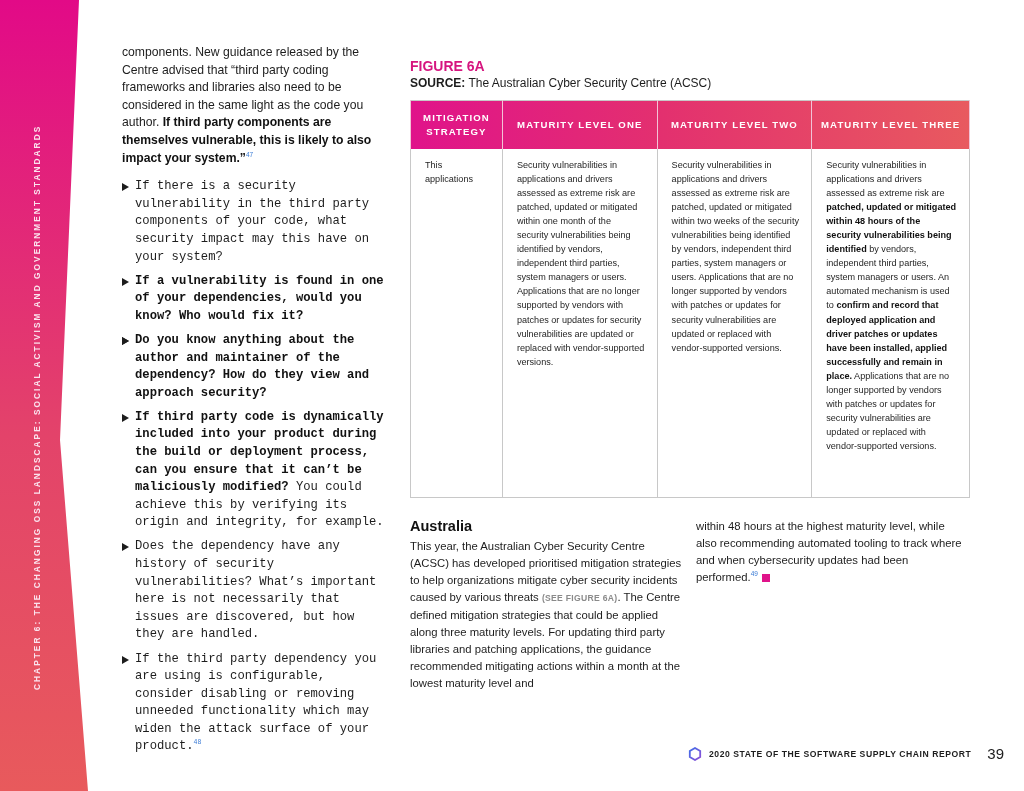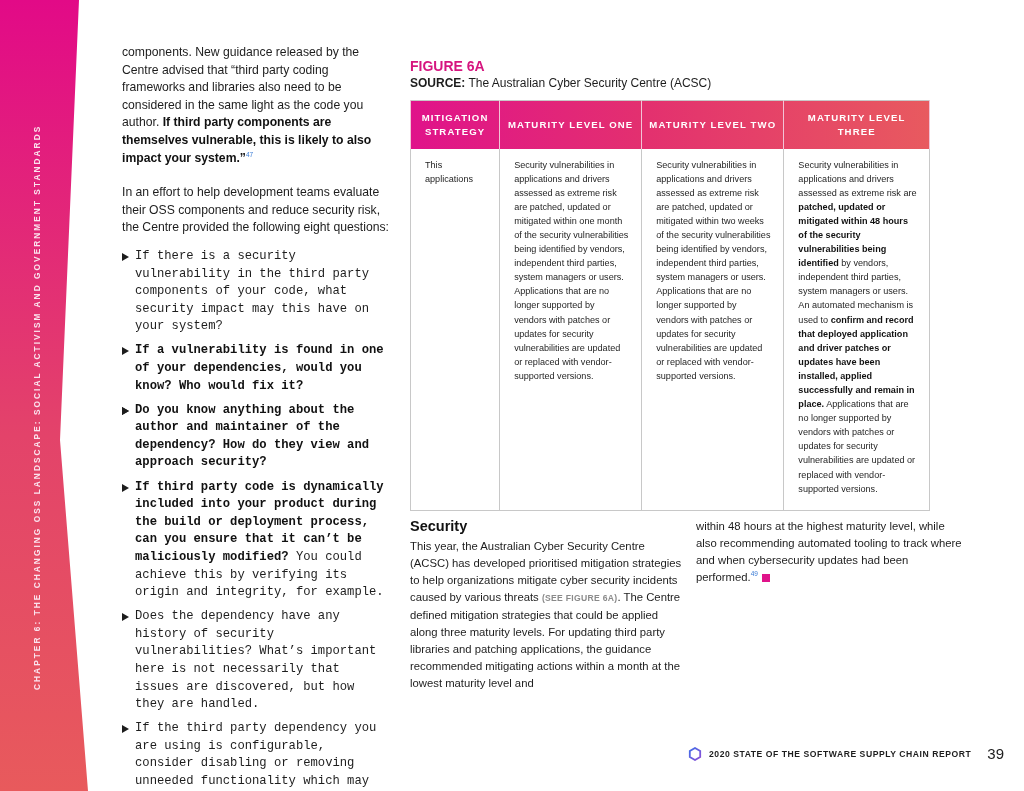--- a/index.html
+++ b/index.html
@@ -22,21 +22,21 @@
     sup.fn { font-size: 6.5px; color: #3a7bd5; vertical-align: 5px; line-height: 0; }
     .bullets { list-style: none; margin-top: -6px; }
     .bullets li { position: relative; padding-left: 13px; margin-bottom: 6.5px; font-family: Liberation Mono, monospace; }
     .bullets li .tri { position: absolute; left: 0; top: 5px; width: 0; height: 0;
       border-top: 4px solid transparent; border-bottom: 4px solid transparent; border-left: 7px solid #1d1d1d; }
 
     .figure-label { position: absolute; left: 410px; top: 58px; font-size: 14px; font-weight: bold; color: #d6157f; }
     .figure-source { position: absolute; left: 410px; top: 76px; font-size: 12px; color: #1d1d1d; }
     .figure-source b { font-weight: bold; }
 
-    table.maturity { position: absolute; left: 410px; top: 100px; width: 520px; border-collapse: collapse; border: 1px solid #c8c8c8; padding-left: 30px; }
+    table.maturity { position: absolute; left: 410px; top: 100px; width: 560px; border-collapse: collapse; border: 1px solid #c8c8c8; padding-left: 30px; }
     table.maturity th {
       height: 48px; color: #ffffff; font-size: 9.6px; font-weight: bold; letter-spacing: 1.1px;
       text-align: center; line-height: 14px; border-left: 1px solid #f2c3d6; border-right: 1px solid #f2c3d6;
       padding: 0 4px;
     }
     table.maturity thead tr { background: linear-gradient(90deg, #e0138a 0%, #e3306f 45%, #e85a5f 100%); }
     table.maturity td {
       vertical-align: top; padding: 9px 12px 14px 14px; border-left: 1px solid #c8c8c8; border-right: 1px solid #c8c8c8;
       font-size: 9.1px; line-height: 14.1px; color: #1f1f1f; height: 349px;
     }
@@ -67,21 +67,20 @@
         <stop offset="1" stop-color="#e85a5c"></stop>
       </linearGradient>
     </defs>
     <polygon points="0,0 79,0 60,440 88,791 0,791" fill="url(#sbg)"></polygon>
   </svg>
   <div class="chapter-label">CHAPTER 6: THE CHANGING OSS LANDSCAPE: SOCIAL ACTIVISM AND GOVERNMENT STANDARDS</div>
 </div>
 
 <div class="col-left">
   <p><span>components. New guidance released by the Centre advised that “third party coding frameworks and libraries also need to be considered in the same light as the code you author. </span><b>If third party components are themselves vulnerable, this is likely to also impact your system.”</b><sup class="fn">47</sup></p>
-  <p>In an effort to help development teams evaluate their OSS components and reduce security risk, the Centre provided the following eight questions:</p>
   <ul class="bullets">
     <li><span class="tri"></span><b></b><span>If there is a security vulnerability in the third party components of your code, what security impact may this have on your system?</span></li>
     <li><span class="tri"></span><b>If a vulnerability is found in one of your dependencies, would you know? Who would fix it?</b><span></span></li>
     <li><span class="tri"></span><b></b></li>
     <li><span class="tri"></span><b>Do you know anything about the author and maintainer of the dependency? How do they view and approach security?</b><span></span></li>
     <li><span class="tri"></span><b>If third party code is dynamically included into your product during the build or deployment process, can you ensure that it can’t be maliciously modified?</b><span> You could achieve this by verifying its origin and integrity, for example.</span></li>
     <li><span class="tri"></span><b></b><span>Does the dependency have any history of security vulnerabilities? What’s important here is not necessarily that issues are discovered, but how they are handled.</span></li>
     <li><span class="tri"></span><b></b><span>If the third party dependency you are using is configurable, consider disabling or removing unneeded functionality which may widen the attack surface of your product.</span><sup class="fn">48</sup></li>
   </ul>
 </div>
@@ -105,21 +104,21 @@
         <div>Security vulnerabilities in applications and drivers assessed as extreme risk are patched, updated or mitigated within one month of the security vulnerabilities being identified by vendors, independent third parties, system managers or users.</div>
         <div>Applications that are no longer supported by vendors with patches or updates for security vulnerabilities are updated or replaced with vendor-supported versions.</div>
       </td>
       <td>Security vulnerabilities in applications and drivers assessed as extreme risk are patched, updated or mitigated within two weeks of the security vulnerabilities being identified by vendors, independent third parties, system managers or users. Applications that are no longer supported by vendors with patches or updates for security vulnerabilities are updated or replaced with vendor-supported versions.</td>
       <td><span>Security vulnerabilities in applications and drivers assessed as extreme risk are </span><b>patched, updated or mitigated within 48 hours of the security vulnerabilities being identified</b><span> by vendors, independent third parties, system managers or users. An automated mechanism is used to </span><b>confirm and record that deployed application and driver patches or updates have been installed, applied successfully and remain in place.</b><span> Applications that are no longer supported by vendors with patches or updates for security vulnerabilities are updated or replaced with vendor-supported versions.</span></td>
     </tr>
   </tbody>
 </table>
 
 <div class="australia">
-  <h2>Security</h2>
+  <h2>Australia</h2>
   <p><span>This year, the Australian Cyber Security Centre (ACSC) has developed prioritised mitigation strategies to help organizations mitigate cyber security incidents caused by various threats </span><span class="see-fig">(SEE FIGURE 6A)</span><span>. The Centre defined mitigation strategies that could be applied along three maturity levels. For updating third party libraries and patching applications, the guidance recommended mitigating actions within a month at the lowest maturity level and</span></p>
 </div>
 <div class="col-right"><span>within 48 hours at the highest maturity level, while also recommending automated tooling to track where and when cybersecurity updates had been performed.</span><sup class="fn">49</sup><span class="end-mark"></span></div>
 
 <div class="footer">
   <svg class="logo" viewBox="0 0 14 14">
     <defs>
       <linearGradient id="hexg" x1="0" y1="0" x2="1" y2="1">
         <stop offset="0" stop-color="#3f6ee8"></stop>
         <stop offset="1" stop-color="#8e4fd6"></stop>

